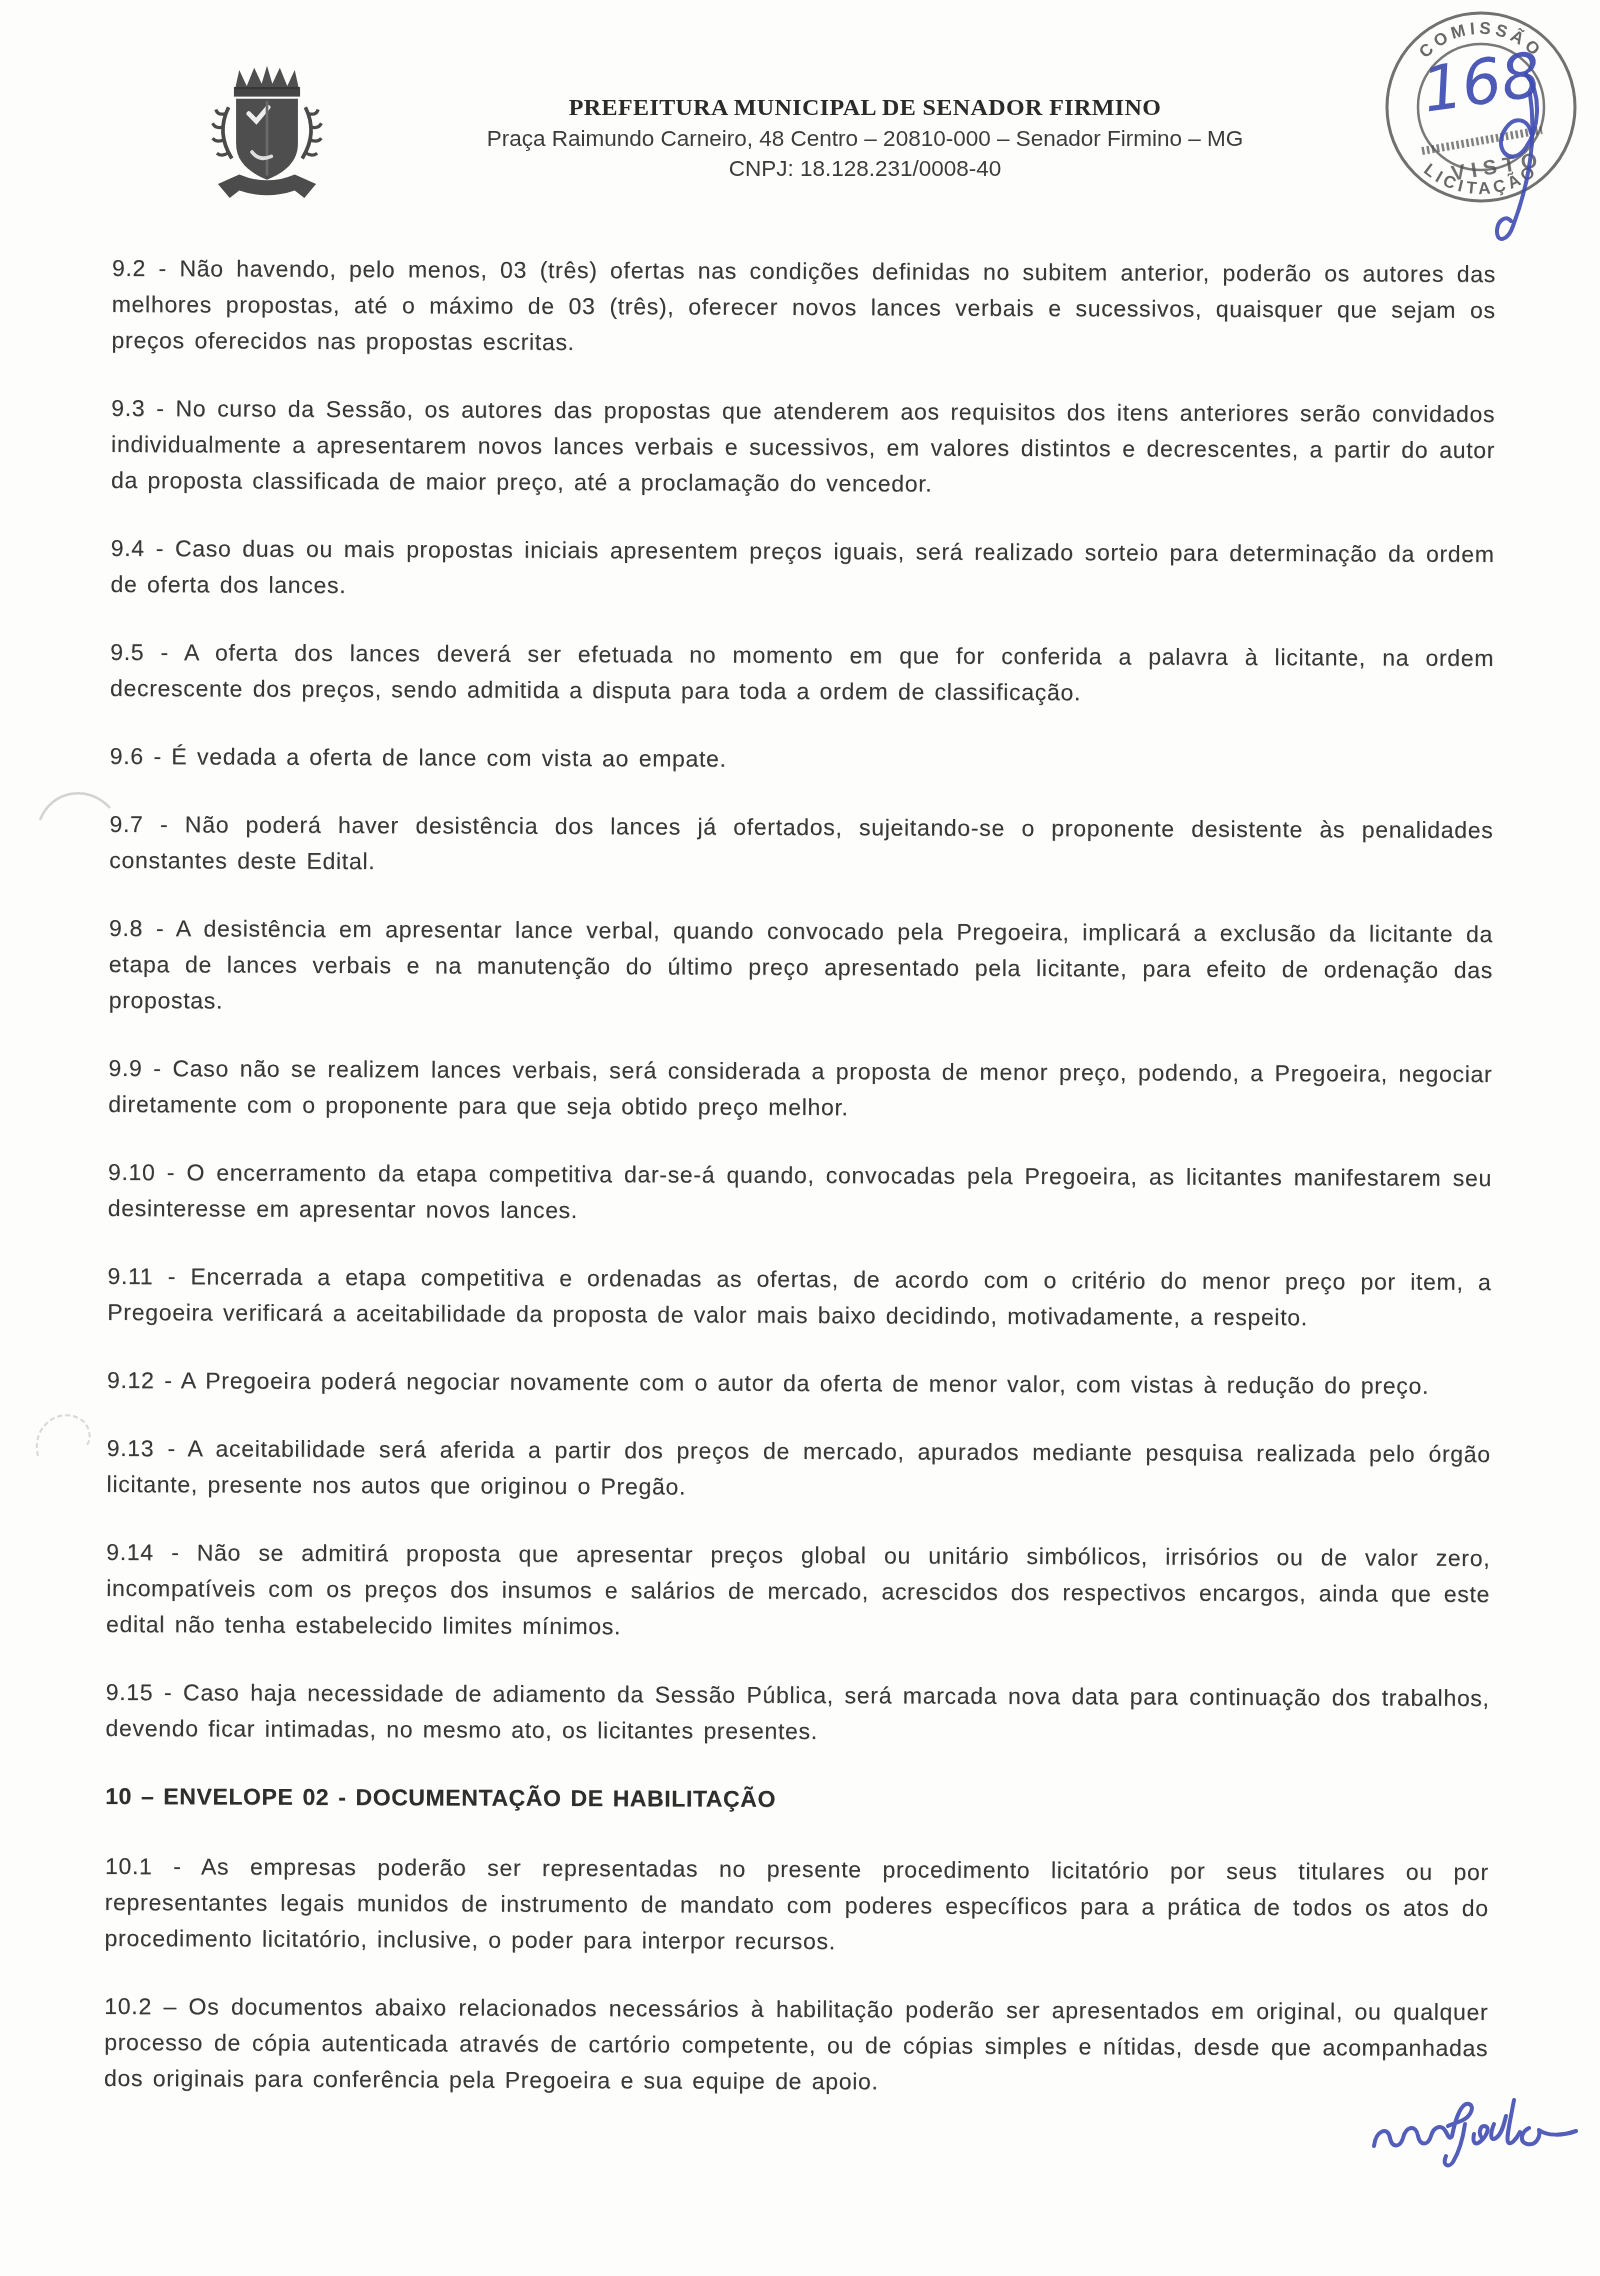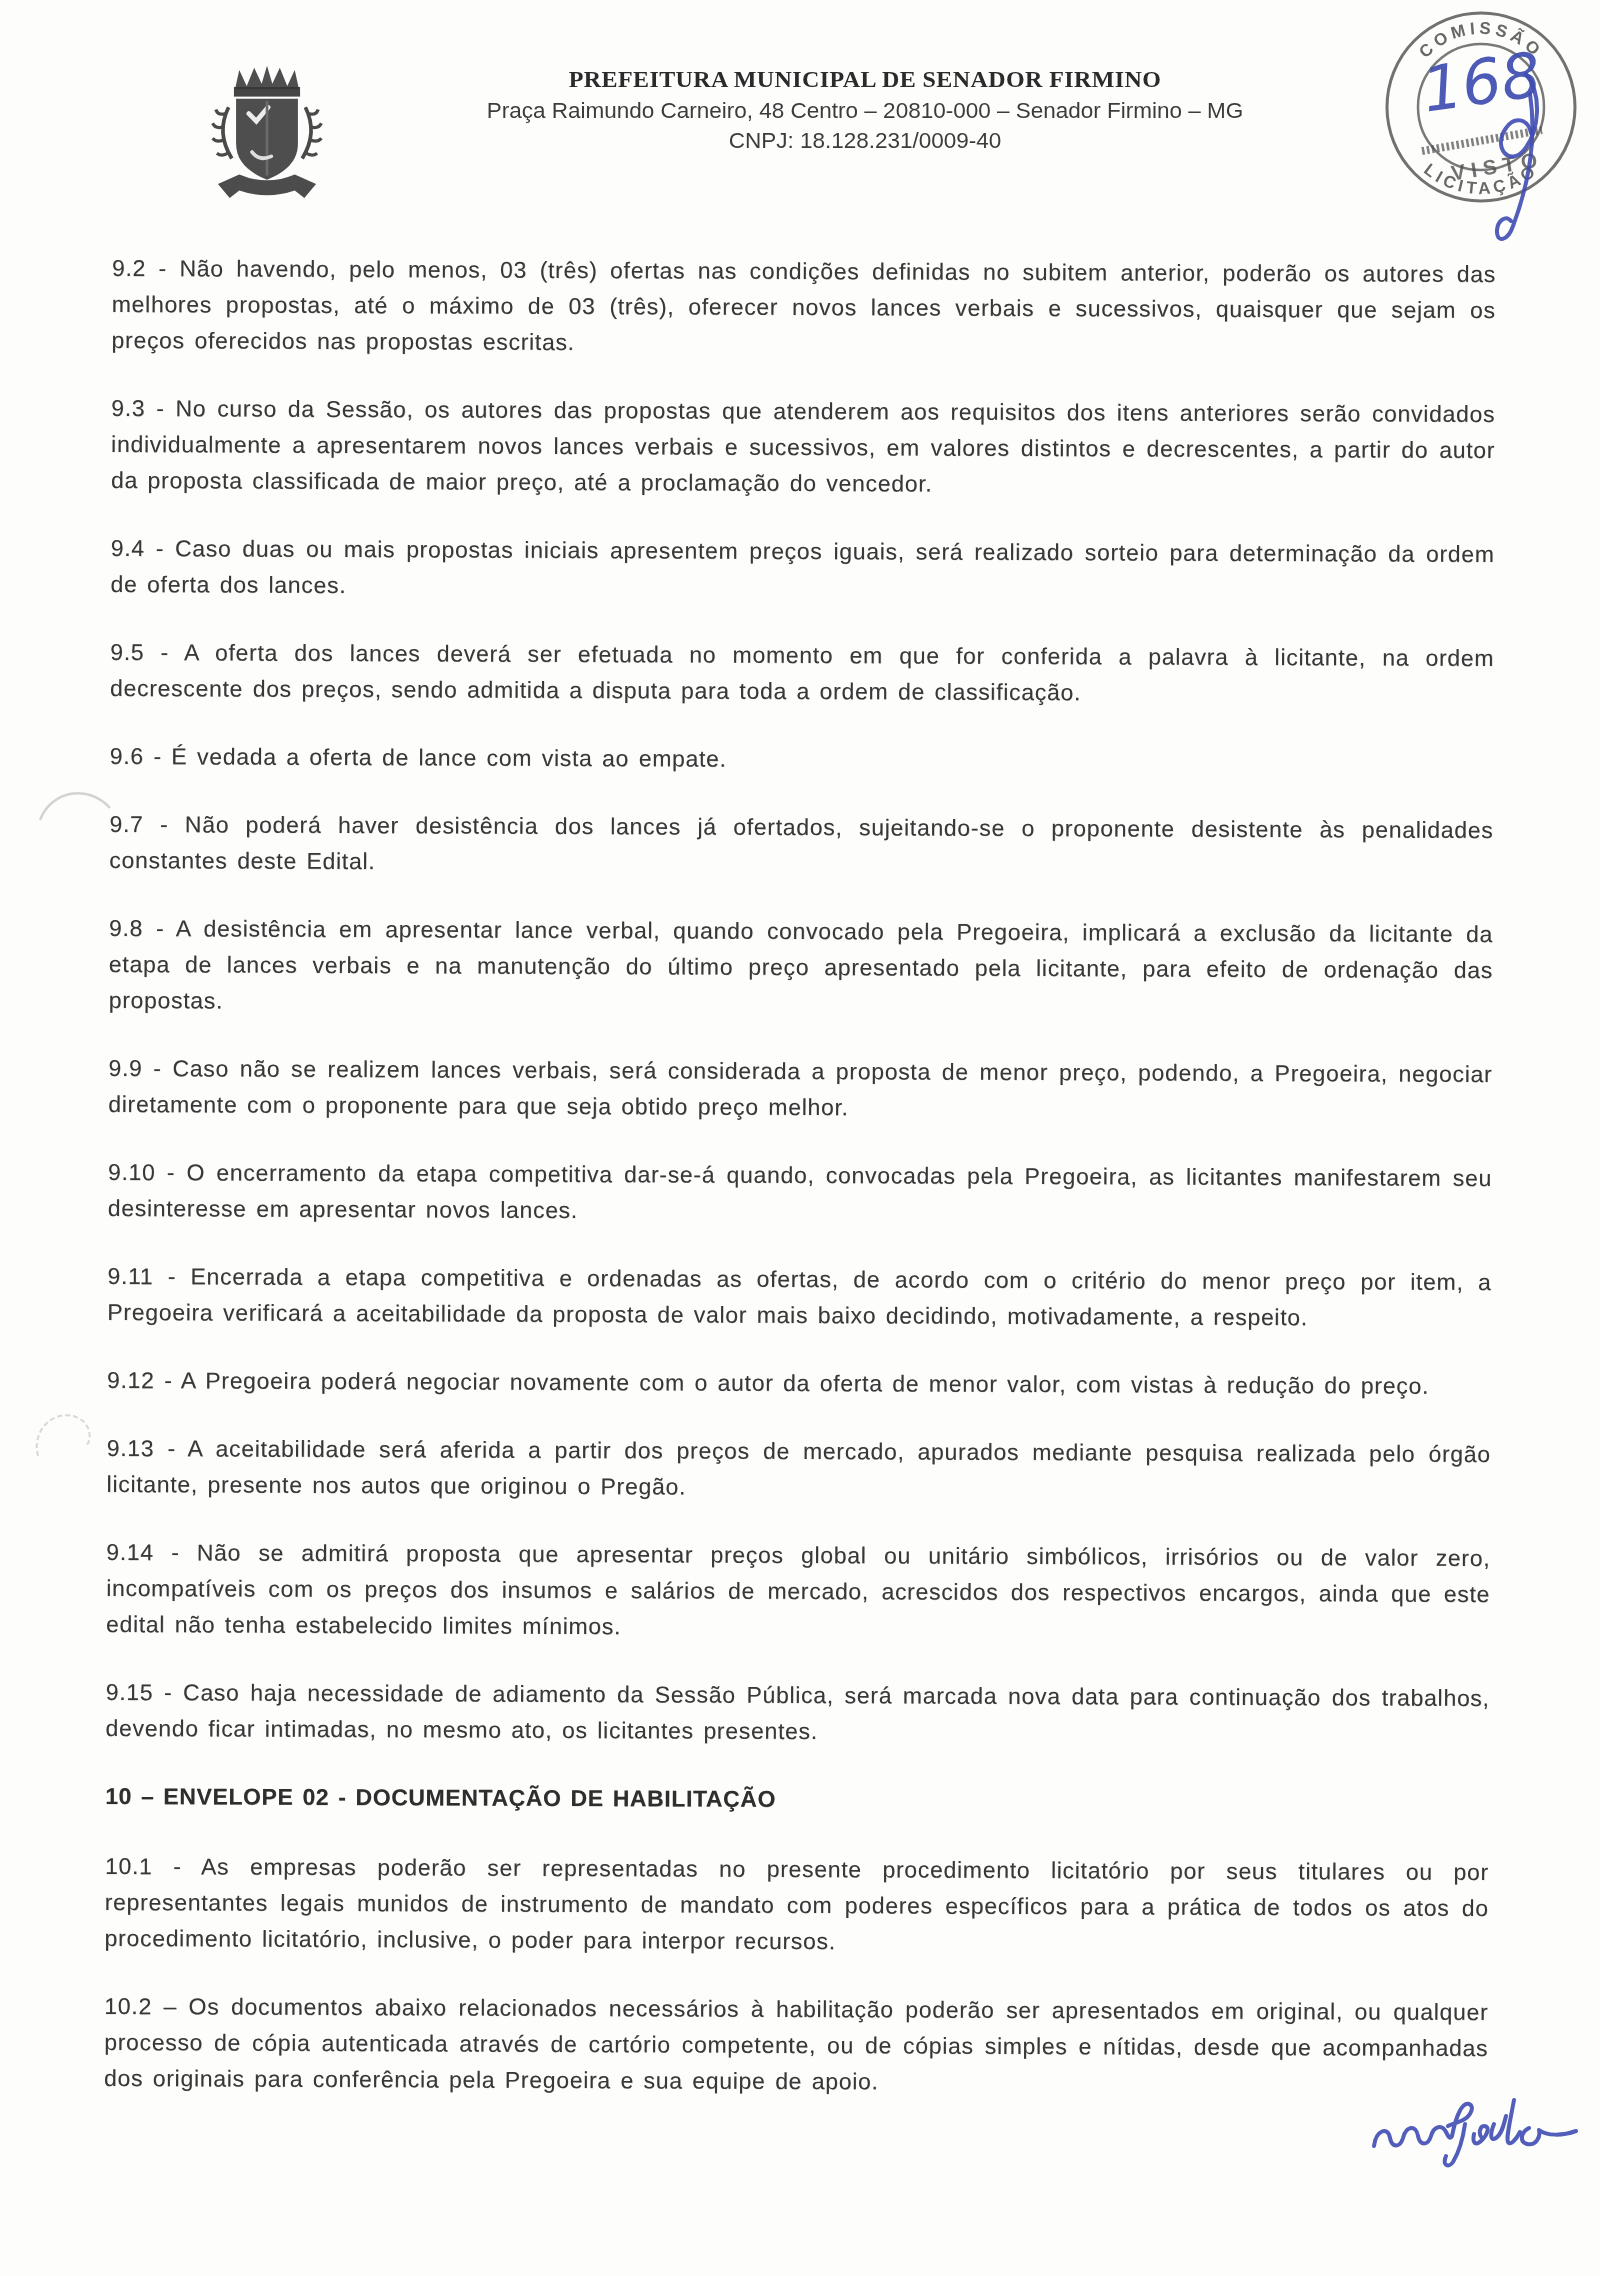--- a/index.html
+++ b/index.html
@@ -21,20 +21,21 @@
     width: 128px; height: 150px;
   }
   .head-text {
     position: absolute; left: 350px; top: 66px; width: 1030px;
     text-align: center;
   }
   .org-name {
     font-family: "Liberation Serif", serif;
     font-weight: bold; font-size: 24px; color: #2b2b2b;
     letter-spacing: 0.4px;
+    margin-top: 28px;
   }
   .org-address { font-size: 22.5px; margin-top: 5px; color: #3c3c3c; }
   .org-cnpj    { font-size: 22.5px; margin-top: 4px; color: #3c3c3c; }
 
   
   .stamp-wrap { position: absolute; left: 1380px; top: 0px; }
   .stamp-arc  {
     font-family: "Liberation Sans", sans-serif;
     font-size: 17px; font-weight: bold; letter-spacing: 4px;
     fill: #4f4f4f; opacity: 0.85;
@@ -94,21 +95,21 @@
     <path d="M24,44 q-12,24 3,48" stroke="#4a4a4a" stroke-width="3.5" fill="none"></path>
     <path d="M96,44 q12,24 -3,48" stroke="#4a4a4a" stroke-width="3.5" fill="none"></path>
     <path d="M21,50 q-7,2 -9,-4 M20,62 q-8,3 -11,-3 M21,74 q-8,4 -12,-1 M25,86 q-7,5 -12,1" stroke="#4a4a4a" stroke-width="3" fill="none"></path>
     <path d="M99,50 q7,2 9,-4 M100,62 q8,3 11,-3 M99,74 q8,4 12,-1 M95,86 q7,5 12,1" stroke="#4a4a4a" stroke-width="3" fill="none"></path>
     <path d="M14,116 l20,-9 q26,11 52,0 l20,9 -11,13 -9,-7 q-26,9 -52,0 l-9,7 Z" fill="#3d3d3d" opacity="0.92"></path>
   </svg>
 
   <div class="head-text">
     <div class="org-name">PREFEITURA MUNICIPAL DE SENADOR FIRMINO</div>
     <div class="org-address">Praça Raimundo Carneiro, 48 Centro – 20810-000 – Senador Firmino – MG</div>
-    <div class="org-cnpj">CNPJ: 18.128.231/0009-40</div>
+    <div class="org-cnpj">CNPJ: 18.128.231/0008-40</div>
   </div>
 
   <div class="stamp-wrap">
     <svg width="216" height="262" viewBox="0 0 216 262">
       <defs>
         <path id="arcTop" d="M 28 107 A 73 73 0 0 1 174 107"></path>
         <path id="arcBottom" d="M 14 107 A 87 87 0 0 0 188 107"></path>
       </defs>
       <circle cx="101" cy="107" r="94" stroke="#585858" stroke-width="3" fill="none" opacity="0.85"></circle>
       <circle cx="101" cy="107" r="63" stroke="#585858" stroke-width="2.5" fill="none" opacity="0.8"></circle>

